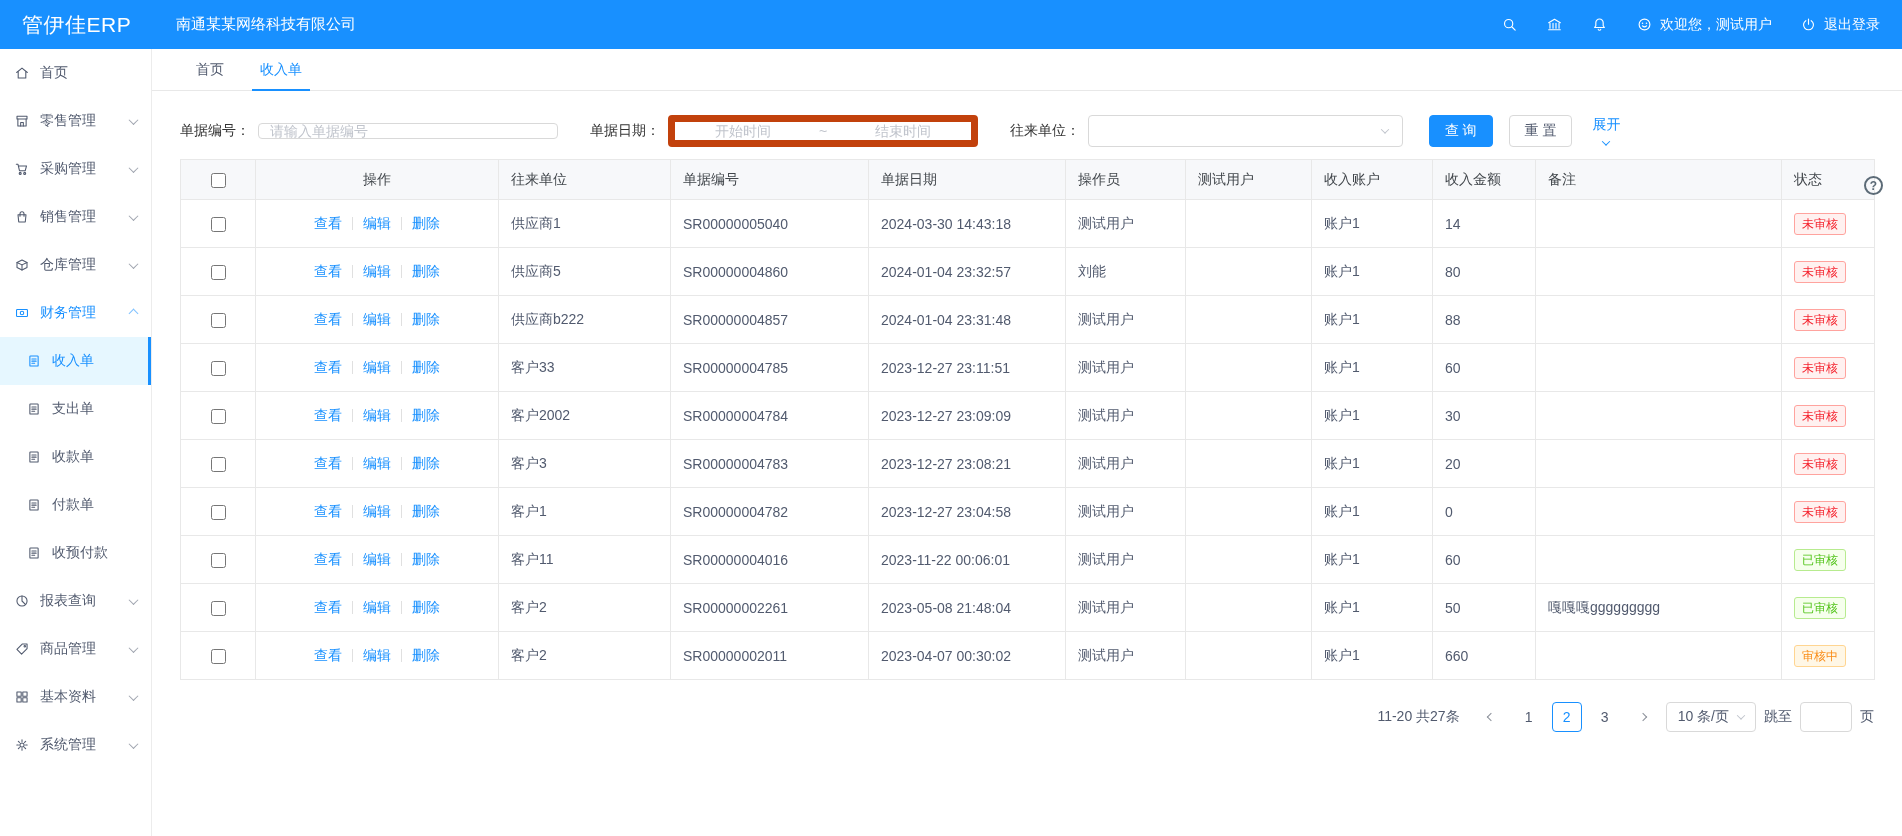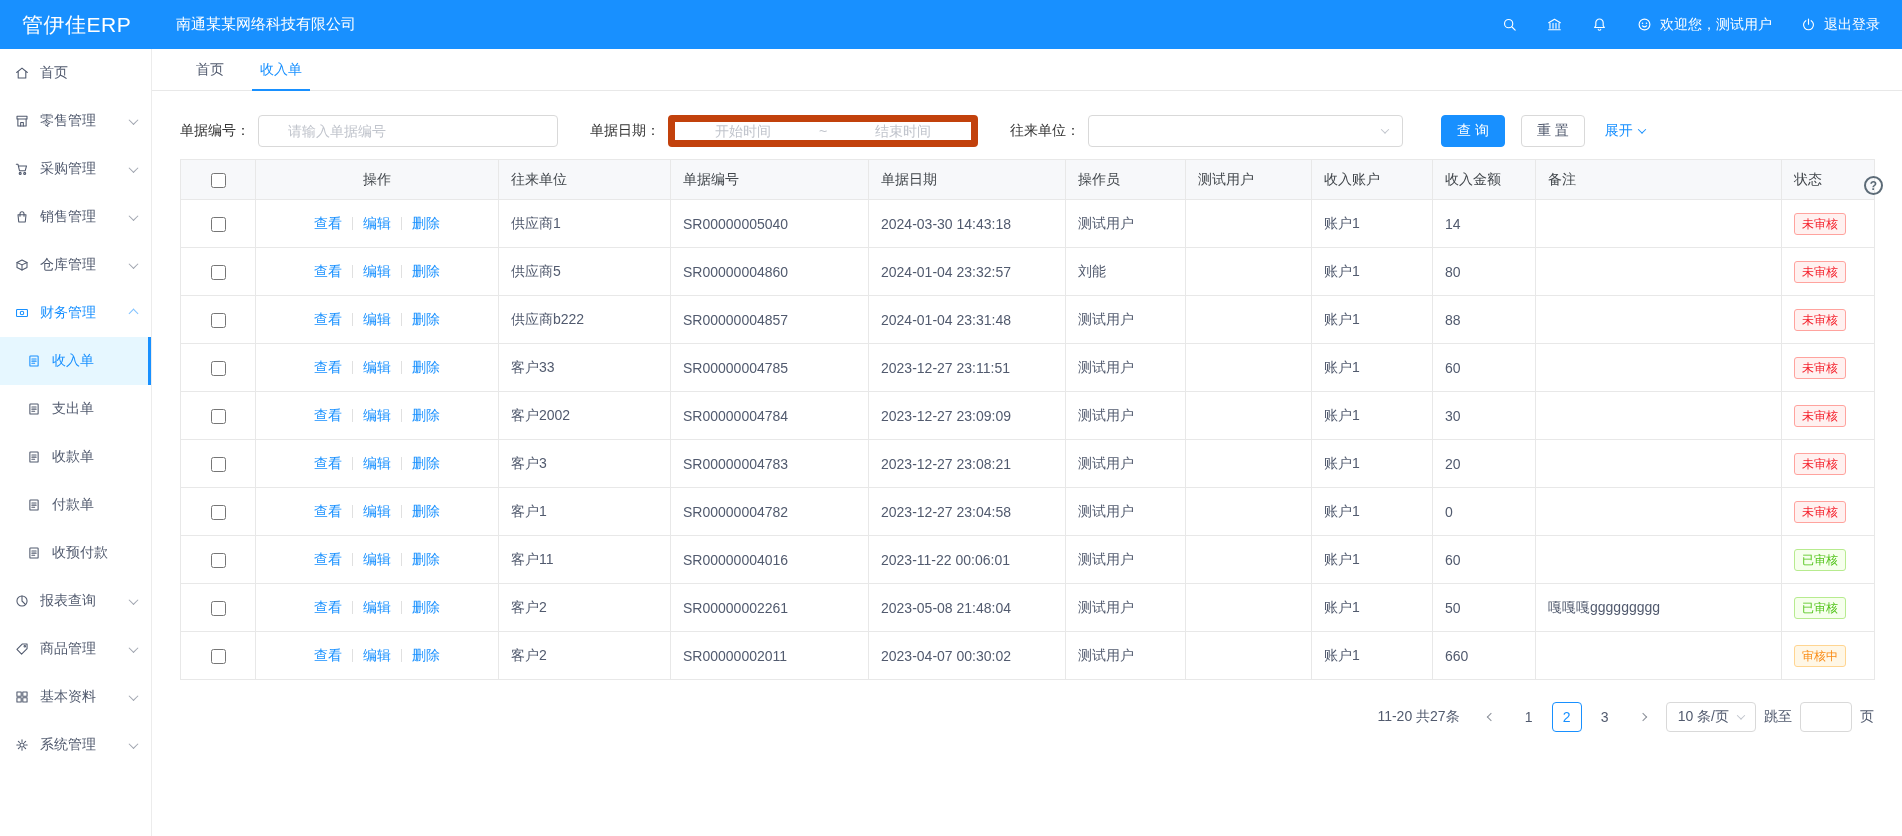--- a/index.html
+++ b/index.html
@@ -58,41 +58,41 @@
          color: #515a6e; position: relative; }
   .tab.active { color: #1890ff; }
   .tab.active::after { content: ""; position: absolute; left: 10px; right: 10px;
                        bottom: -1px; height: 2px; background: #1890ff; }
   .content { padding: 24px 28px 0; }
 
   
   .filter-row { display: flex; align-items: center; }
   .flabel { margin-right: 8px; color: #333; white-space: nowrap; }
   .gap32 { margin-left: 32px; }
-  .gap26 { margin-left: 38px; }
+  .gap26 { margin-left: 26px; font-family: Liberation Serif, serif; }
   .gap16 { margin-left: 16px; }
-  .f-input { height: 32px; border: 1px solid #d9d9d9; border-radius: 4px;
-             padding: 0 29px; font-size: 14px; color: #515a6e; outline: none; }
+  .f-input { height: 16px; border: 1px solid #d9d9d9; border-radius: 4px;
+             padding: 0 11px; font-size: 14px; color: #515a6e; outline: none; }
   .f-input::placeholder { color: #c0c4cc; }
   #bill-no-input { width: 300px; }
   .date-group { width: 310px; height: 32px; border: 7px solid #c2410c; border-radius: 4px;
                 display: flex; align-items: center; padding: 0 10px; background: #fff; }
   .date-group input { border: none; outline: none; width: 116px; text-align: center;
                       font-size: 14px; color: #515a6e; }
   .date-group input::placeholder { color: #c0c4cc; }
   .date-sep { flex: 1; text-align: center; color: #c0c4cc; }
   .select { width: 315px; height: 32px; border: 1px solid #d9d9d9; border-radius: 4px;
             display: flex; align-items: center; justify-content: flex-end;
             padding: 0 14px; cursor: pointer; background: #fff; }
   .btn { height: 32px; border-radius: 4px; border: 1px solid #d9d9d9; background: #fff;
          color: #515a6e; padding: 0 15px; font-size: 14px; display: inline-flex;
          align-items: center; gap: 7px; cursor: pointer; }
   .btn.primary { background: #1890ff; border-color: #1890ff; color: #fff; }
   .link { color: #1890ff; cursor: pointer; }
-  .expand-link { margin-left: 20px; display: inline-flex; align-items: center; gap: 6px; }
+  .expand-link { margin-left: 20px; display: inline-flex; align-items: center; gap: 6px; flex-direction: column; }
 
   .help { position: absolute; right: 19px; top: 127px; width: 19px; height: 19px;
           border: 2px solid #5c6b77; color: #5c6b77; border-radius: 50%;
           display: flex; align-items: center; justify-content: center;
           font-size: 12px; font-weight: bold; cursor: pointer; }
 
   .toolbar { margin-top: 18px; display: flex; gap: 12px; }
 
   
   .table-wrap { margin-top: 12px; }

